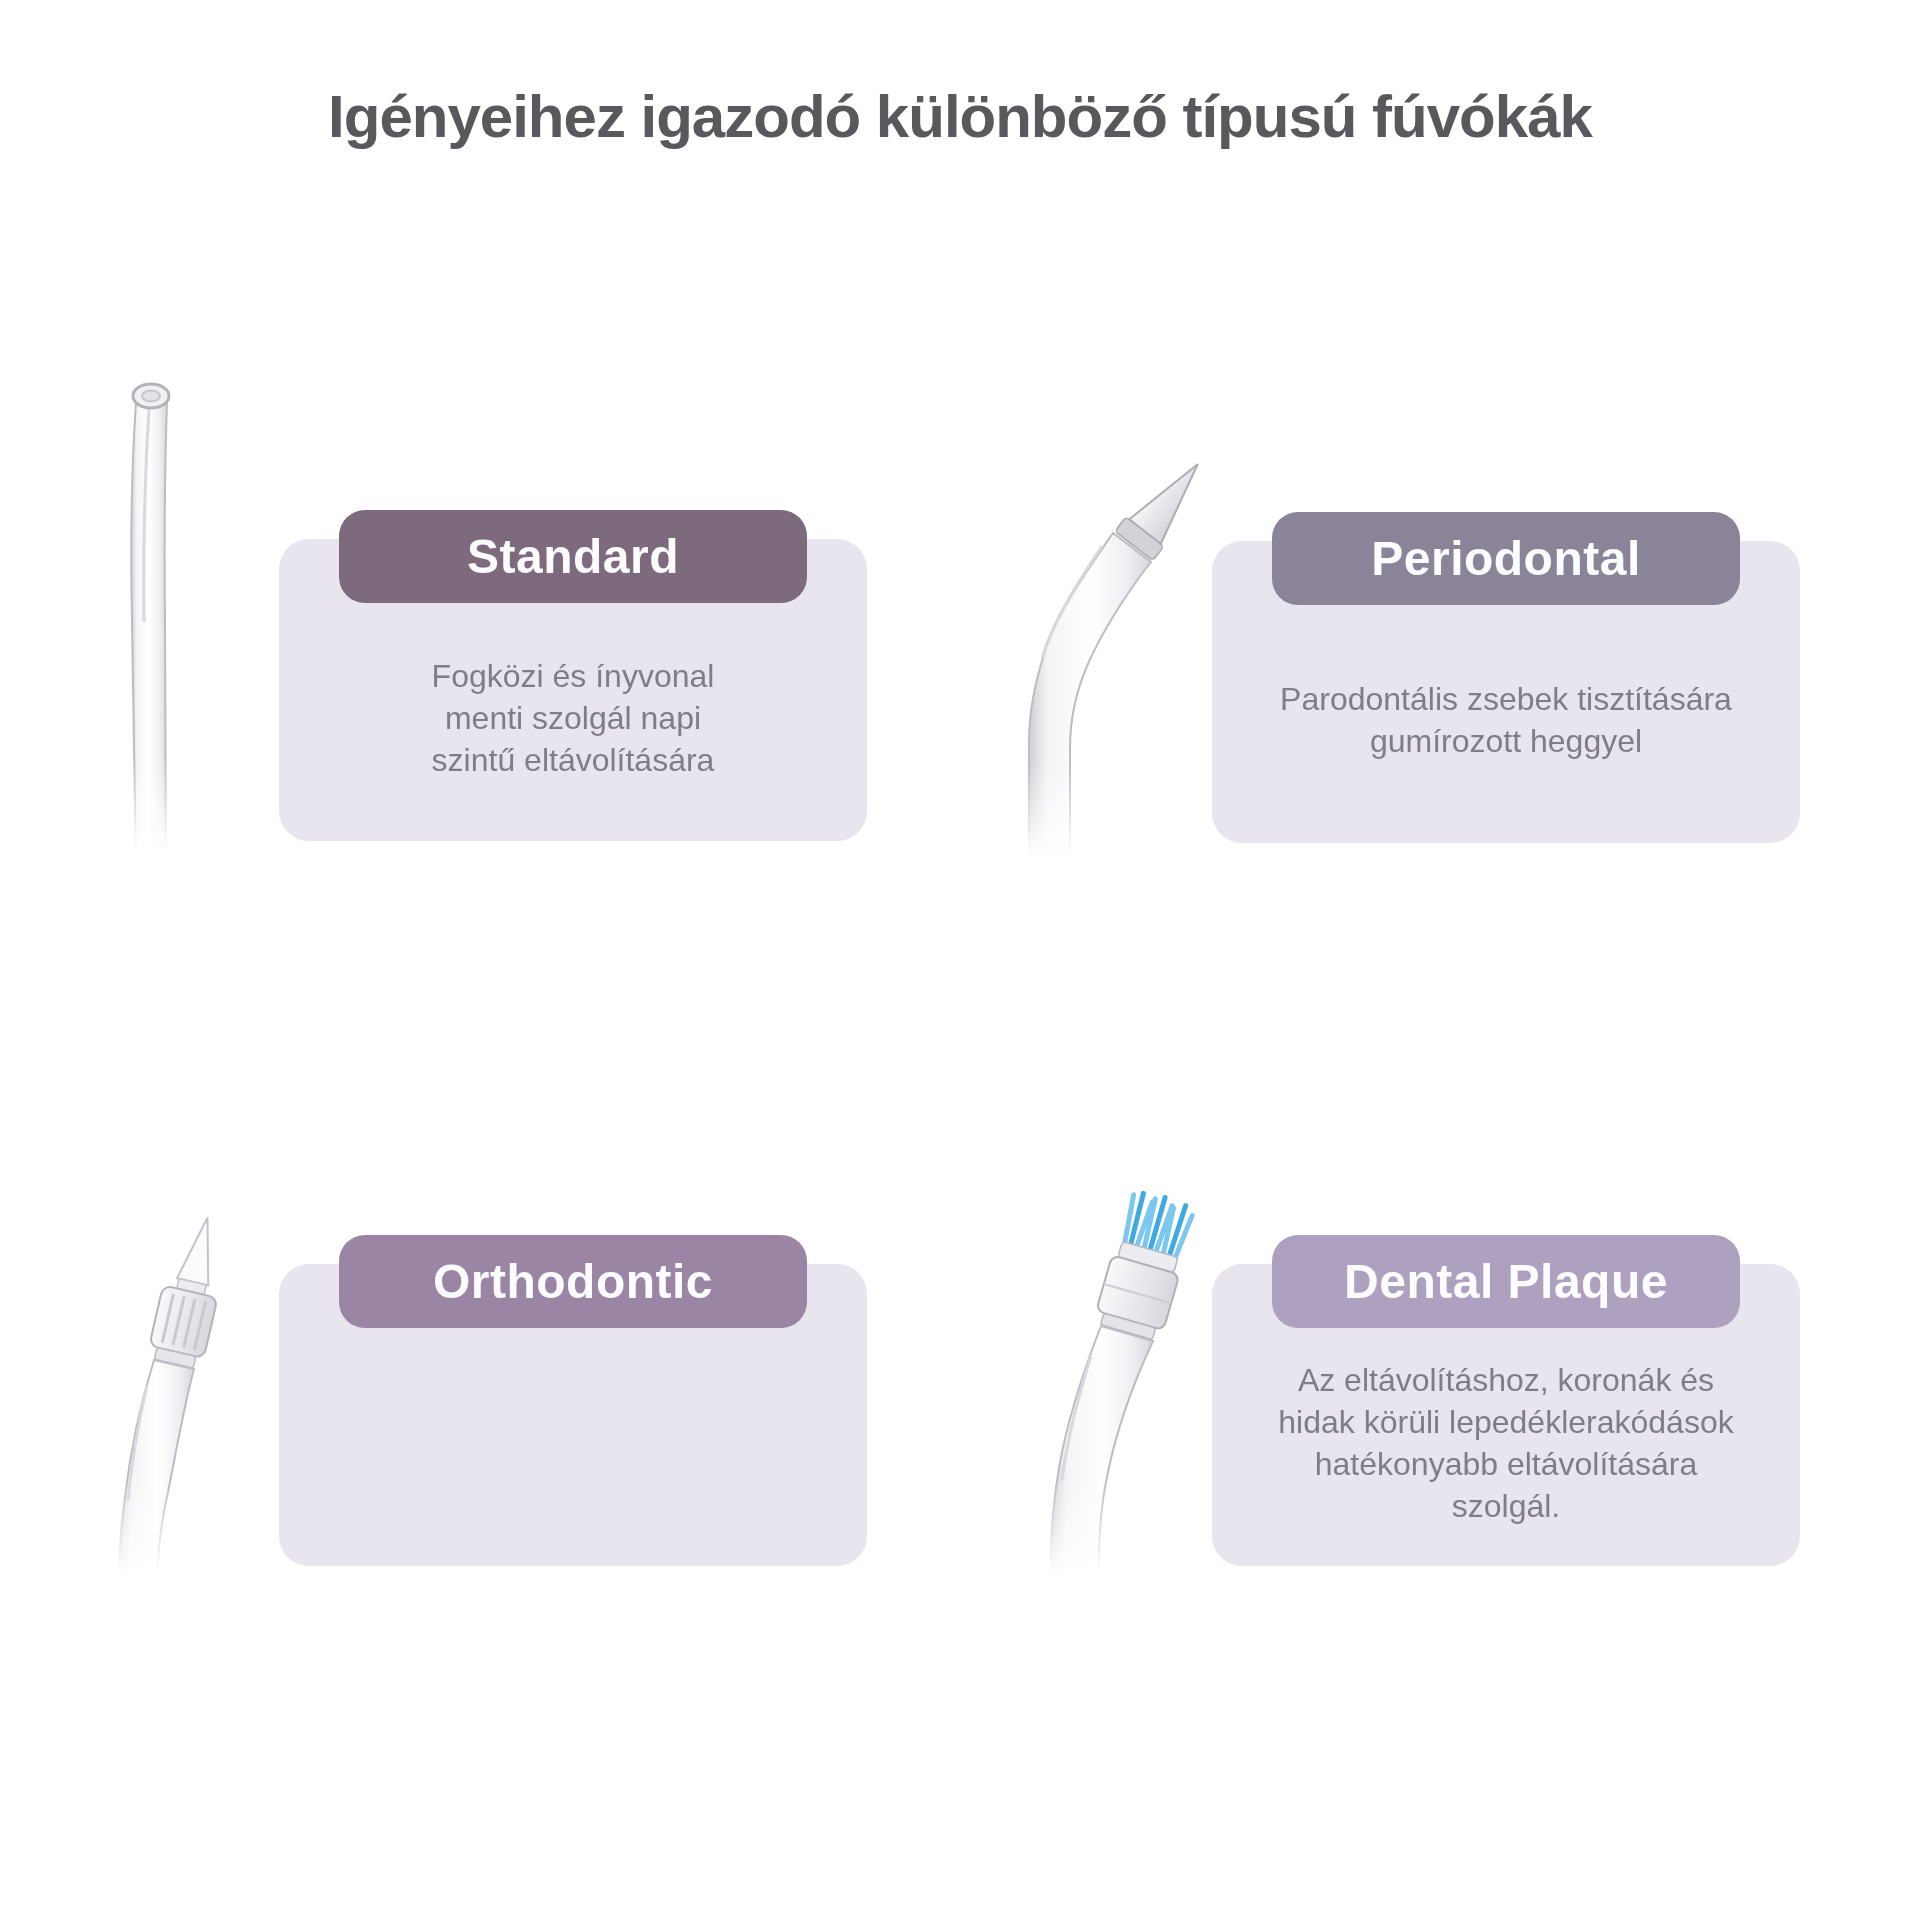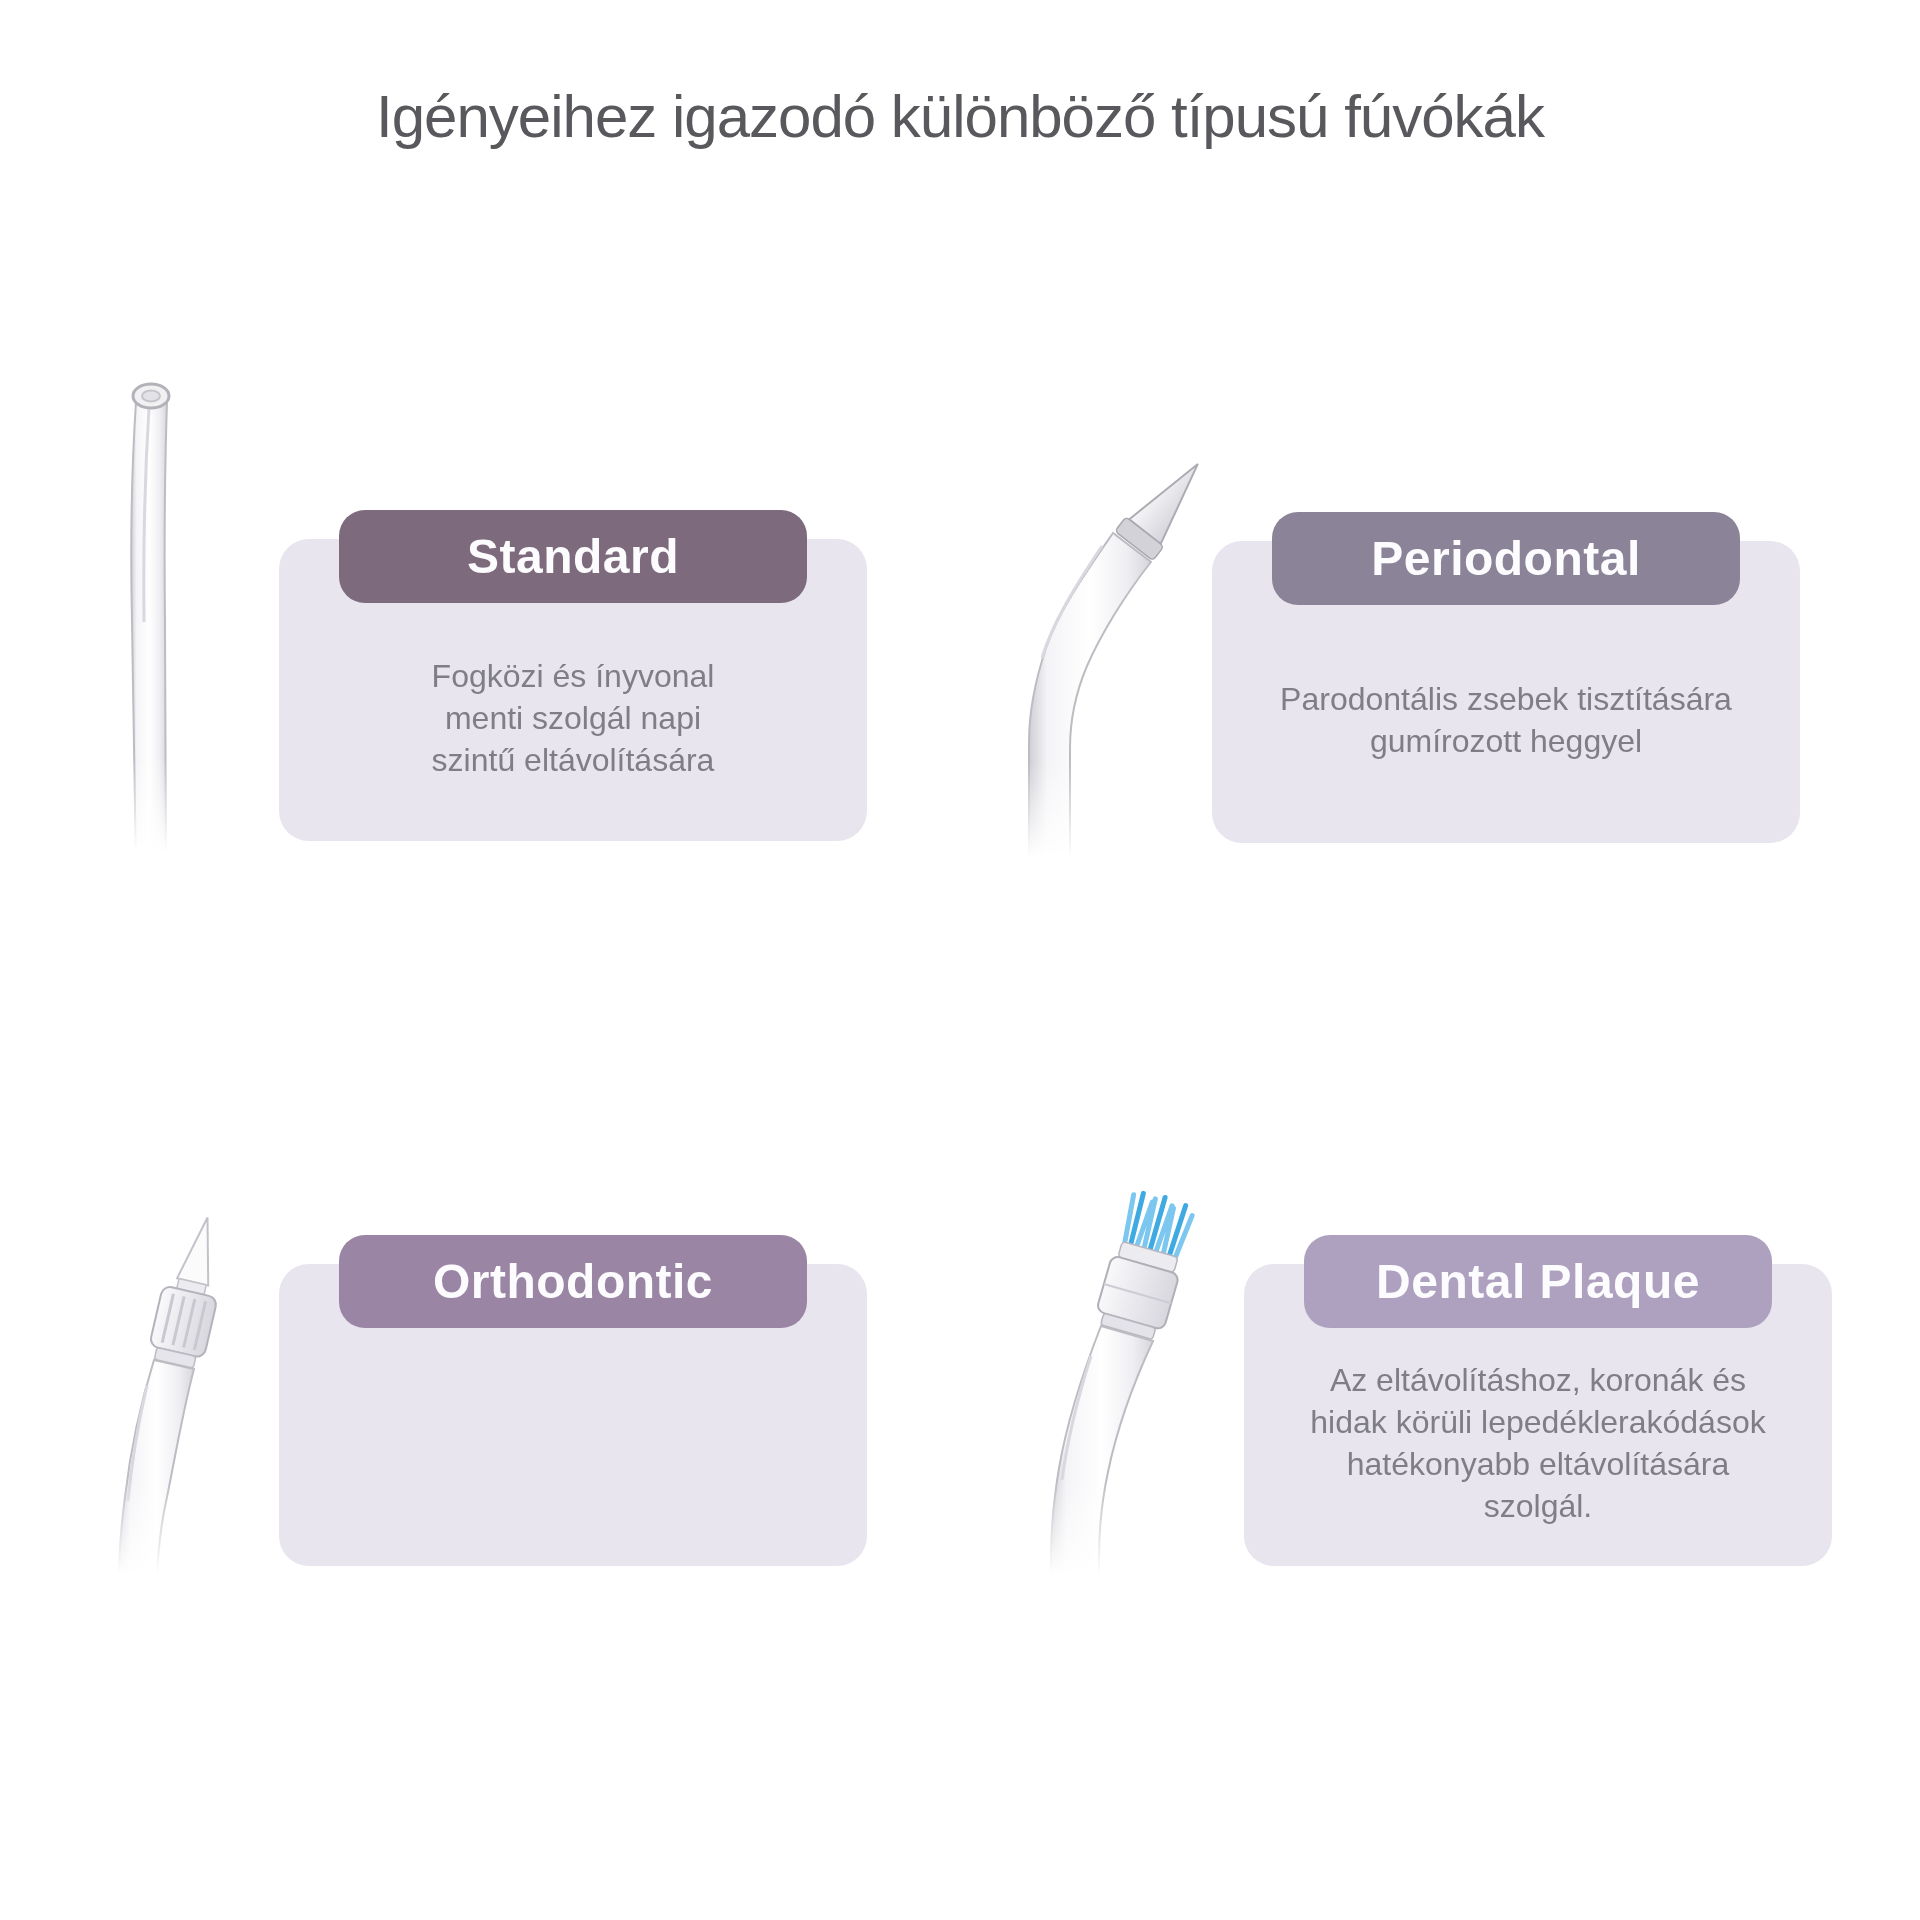--- a/index.html
+++ b/index.html
@@ -2,21 +2,21 @@
 <html style="--background: #ffffff; --title-color: #59585c; --card-bg: #e8e5ee; --text-color: #7f7d87; --pill-text-color: #fcfbfd; --nozzle-outline: #bdbcc3; --bristle-blue: #3fa9e2; --bristle-light-blue: #7cc7ef;"><head>
 <meta charset="utf-8">
 <style>
   html,body{margin:0;padding:0;background:#ffffff;}
   #canvas{
     position:relative;width:1920px;height:1920px;background:var(--background,#fff);
     overflow:hidden;font-family:"Liberation Sans",sans-serif;
   }
   .page-title{
     position:absolute;top:82px;left:0;width:1920px;margin:0;
-    text-align:center;font-size:60px;font-weight:normal;letter-spacing:-1px;
+    text-align:center;font-size:60px;font-weight:bold;letter-spacing:-1px;
     color:var(--title-color,#59585c);
   }
   .nozzle{position:absolute;pointer-events:none;}
   .nozzle svg{display:block;}
   .nozzle .fade{
     position:absolute;left:0;right:0;bottom:0;height:115px;
     background:linear-gradient(to bottom,rgba(255,255,255,0),#ffffff 82%);
   }
   .card{
     position:absolute;width:588px;height:302px;border-radius:30px;
@@ -34,21 +34,21 @@
     color:var(--pill-text-color,#fcfbfd);
   }
   .desc{
     margin:0;text-align:center;white-space:pre-line;
     font-size:32px;line-height:42px;color:var(--text-color,#7f7d87);
   }
   
   .card.q1{left:279px;top:539px;}
   .card.q2{left:1212px;top:541px;}
   .card.q3{left:279px;top:1264px;}
-  .card.q4{left:1212px;top:1264px;margin-left:32px;}
+  .card.q4{left:1212px;top:1264px;}
   
   .nozzle.n1{left:95px;top:372px;width:130px;height:500px;}
   .nozzle.n2{left:990px;top:438px;width:280px;height:440px;}
   .nozzle.n3{left:85px;top:1205px;width:170px;height:390px;}
   .nozzle.n4{left:1015px;top:1190px;width:230px;height:405px;}
   .bristle-a{stroke:var(--bristle-blue,#3fa9e2);}
   .bristle-b{stroke:var(--bristle-light-blue,#7cc7ef);}
 </style>
 </head>
 <body>

